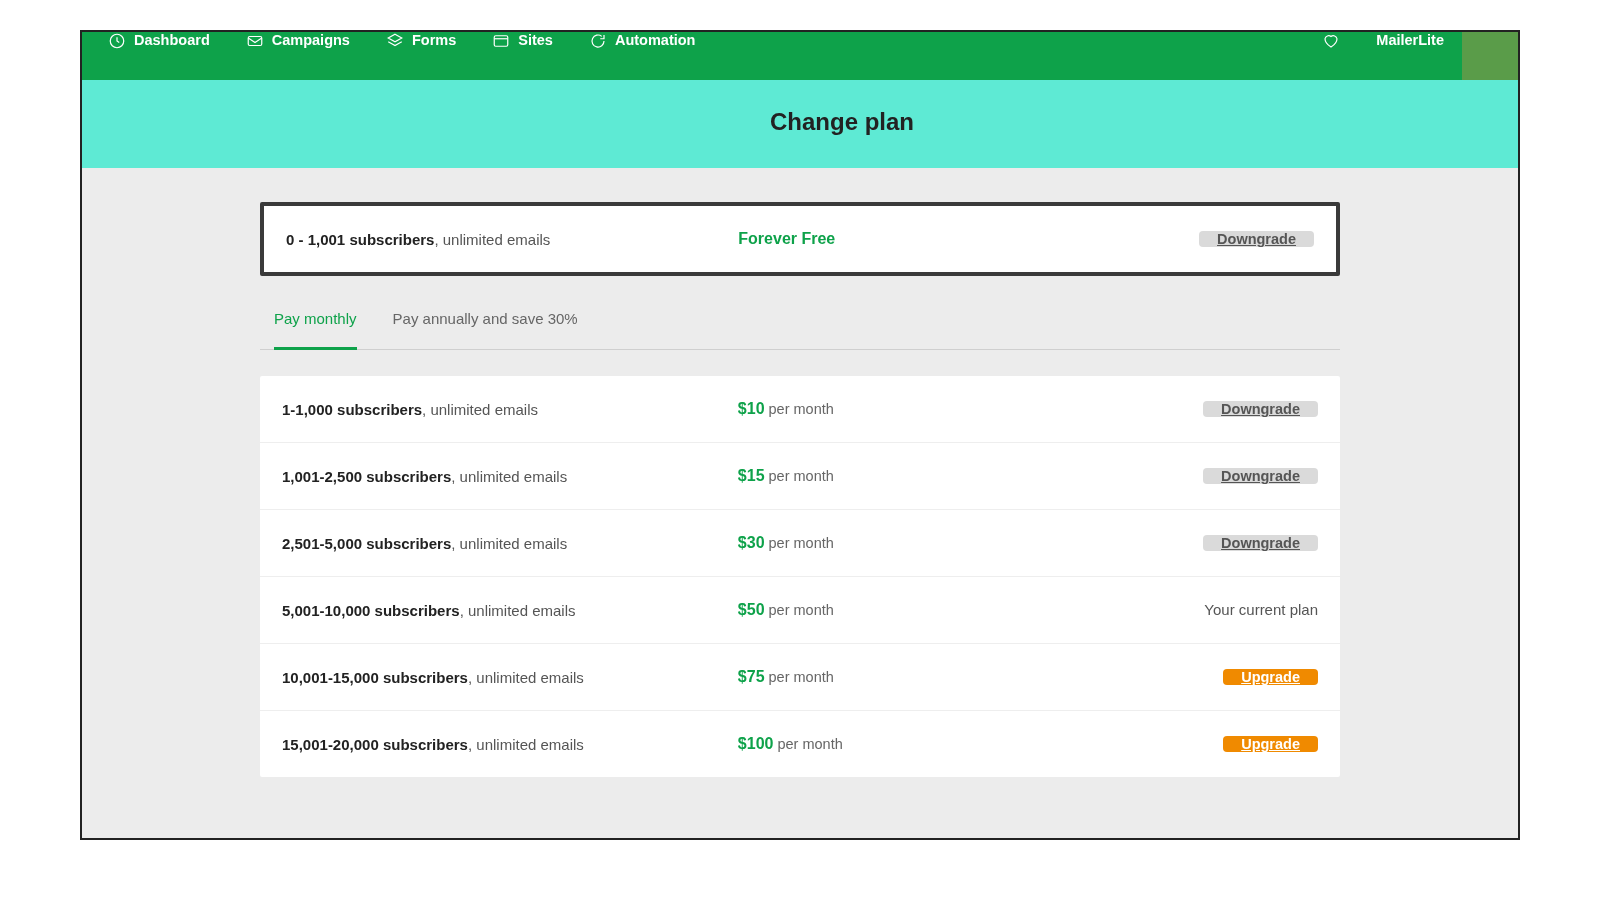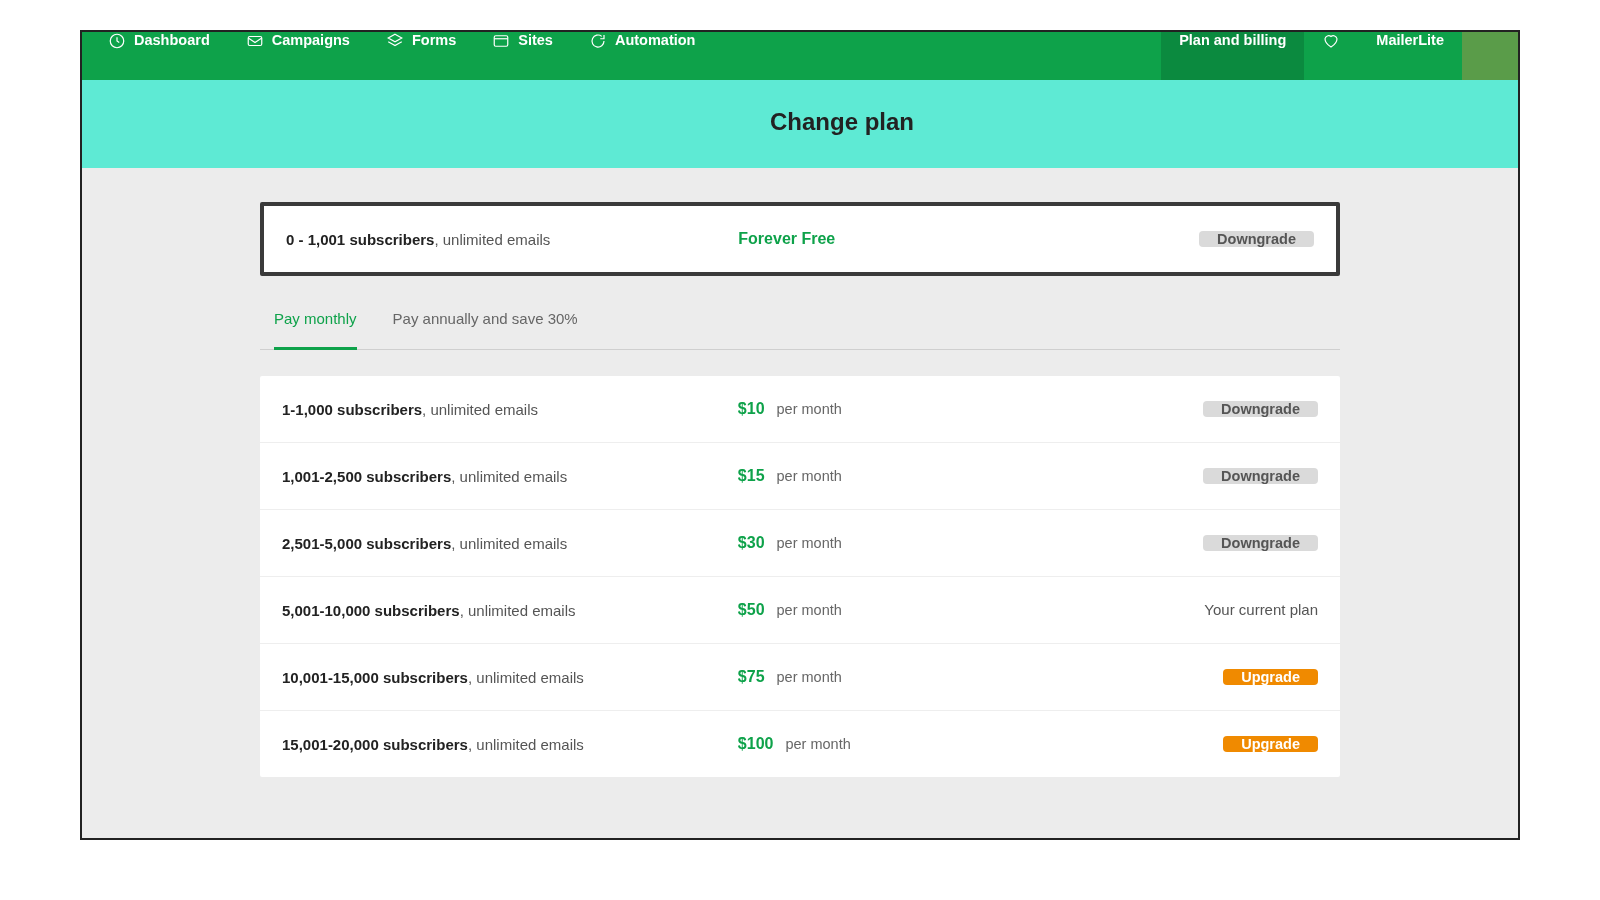--- a/index.html
+++ b/index.html
@@ -59,30 +59,31 @@
     background: #ffffff;
     border: 4px solid #3a3a3a;
     border-radius: 2px;
     padding: 24px 22px;
     display: flex;
     align-items: center;
   }
   .col-desc { flex: 0 0 44%; font-size: 15px; color: #555; }
   .col-desc b { color:#222; font-weight:700; }
   .col-price { flex: 0 0 30%; font-size: 16px; font-weight:700; color:#0ea24a; }
-  .col-price .per { font-weight:400; color:#666; font-size:14.5px;padding-left:8px; }
+  .col-price .per { font-weight:400; color:#666; font-size:14.5px; }
   .col-action { flex: 1; text-align: right; }
   .btn {
     display: inline-block;
     padding: 0 18px;
     border-radius: 4px;
     font-size: 14.5px;
     font-weight: 600;
     border: none;
     cursor: pointer;
+    text-decoration: underline;
   }
   .btn-grey { background:#dadada; color:#555; }
   .btn-orange { background:#f08a00; color:#fff; }
   .current-text { color:#555; font-size:15px; }
   
   .tabs { display:flex; gap: 36px; padding: 28px 14px 0 14px; border-bottom: 1px solid #cfcfcf; }
   .tab {
     padding: 6px 0 20px 0;
     font-size: 15px; font-weight:400;
     color:#666; cursor:pointer;
@@ -147,23 +148,20 @@
           <svg viewBox="0 0 24 24">
               <path d="M20 12a8 8 0 1 1-3-6.2"></path>
               <path d="M20 4v5h-5"></path>
             </svg>
         </span>
         <span>Automation</span>
       </div>
     </div>
     <div class="nav-spacer"></div>
     <div class="nav-right">
-      <div class="nav-item darker">
-        <span>Plan and billing</span>
-      </div>
       <div class="nav-item">
         <span class="nav-icon">
           <svg viewBox="0 0 24 24">
               <path d="M12 20s-8-5-8-11a5 5 0 0 1 8-3 5 5 0 0 1 8 3c0 6-8 11-8 11z"></path>
             </svg>
         </span>
       </div>
       <div class="nav-item">
         <span>MailerLite</span>
       </div>

